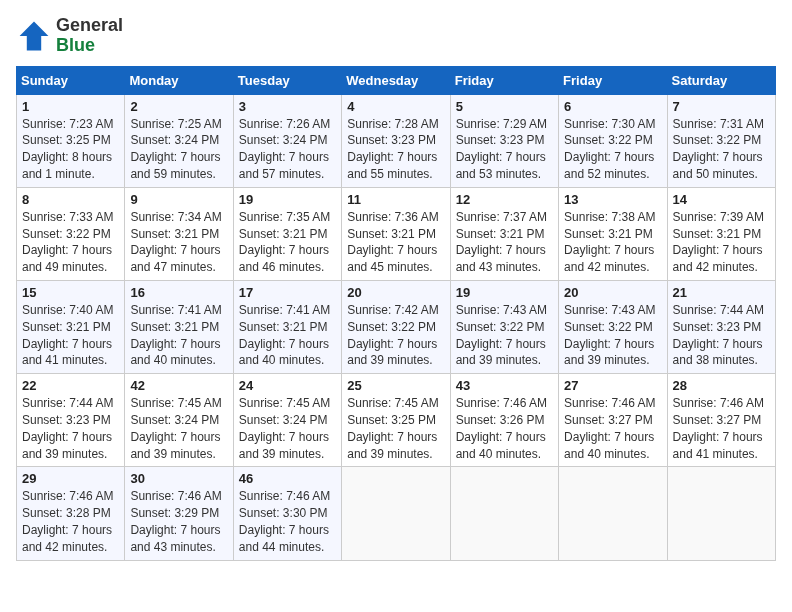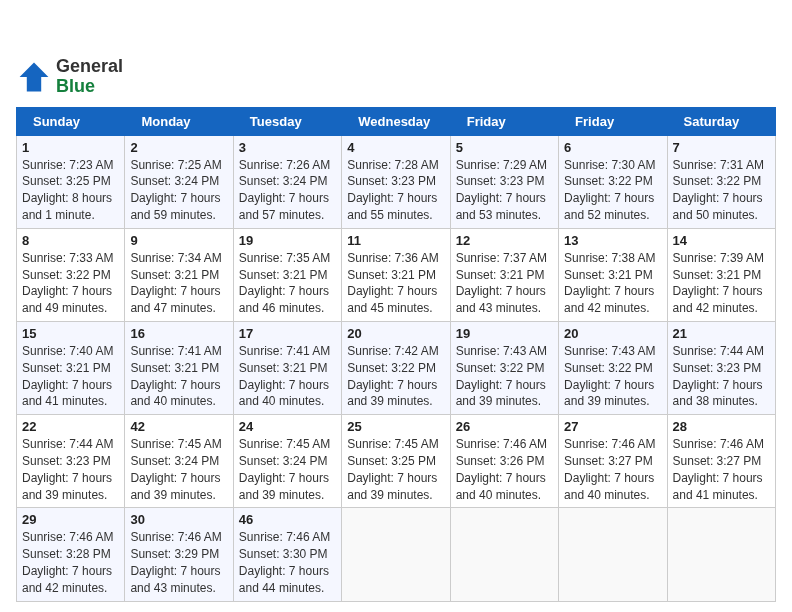--- a/index.html
+++ b/index.html
@@ -8,21 +8,20 @@
       background: #fff;
       width: 792px;
       min-height: 612px;
       padding: 16px;
     }
     .header {
       display: flex;
       justify-content: space-between;
       align-items: flex-start;
       margin-bottom: 10px;
-      margin-top: 41px;
     }
     .logo {
       display: flex;
       align-items: center;
       gap: 4px;
     }
     .logo-text {
       font-size: 18px;
       font-weight: bold;
       color: #333;
@@ -49,21 +48,21 @@
       margin-top: 2px;
     }
     table {
       width: 100%;
       border-collapse: collapse;
       font-size: 11px;
     }
     thead tr th {
       background-color: #1565c0;
       color: #fff;
-      padding: 6px 16px;
+      padding: 6px 4px;
       text-align: left;
       font-size: 13px;
       font-weight: bold;
       border: 1px solid #1565c0;
     }
     tbody tr td {
       border: 1px solid #ccc;
       padding: 4px 5px;
       vertical-align: top;
       width: calc(100% / 7);
@@ -325,21 +324,21 @@
         </td>
         <td>
           <span class="day-num">25</span>
           <div class="day-info">
             Sunrise: 7:45 AM<br>
             Sunset: 3:25 PM<br>
             Daylight: 7 hours and 39 minutes.
           </div>
         </td>
         <td>
-          <span class="day-num">26</span>
+          <span class="day-num">43</span>
           <div class="day-info">
             Sunrise: 7:46 AM<br>
             Sunset: 3:26 PM<br>
             Daylight: 7 hours and 40 minutes.
           </div>
         </td>
         <td>
           <span class="day-num">27</span>
           <div class="day-info">
             Sunrise: 7:46 AM<br>

